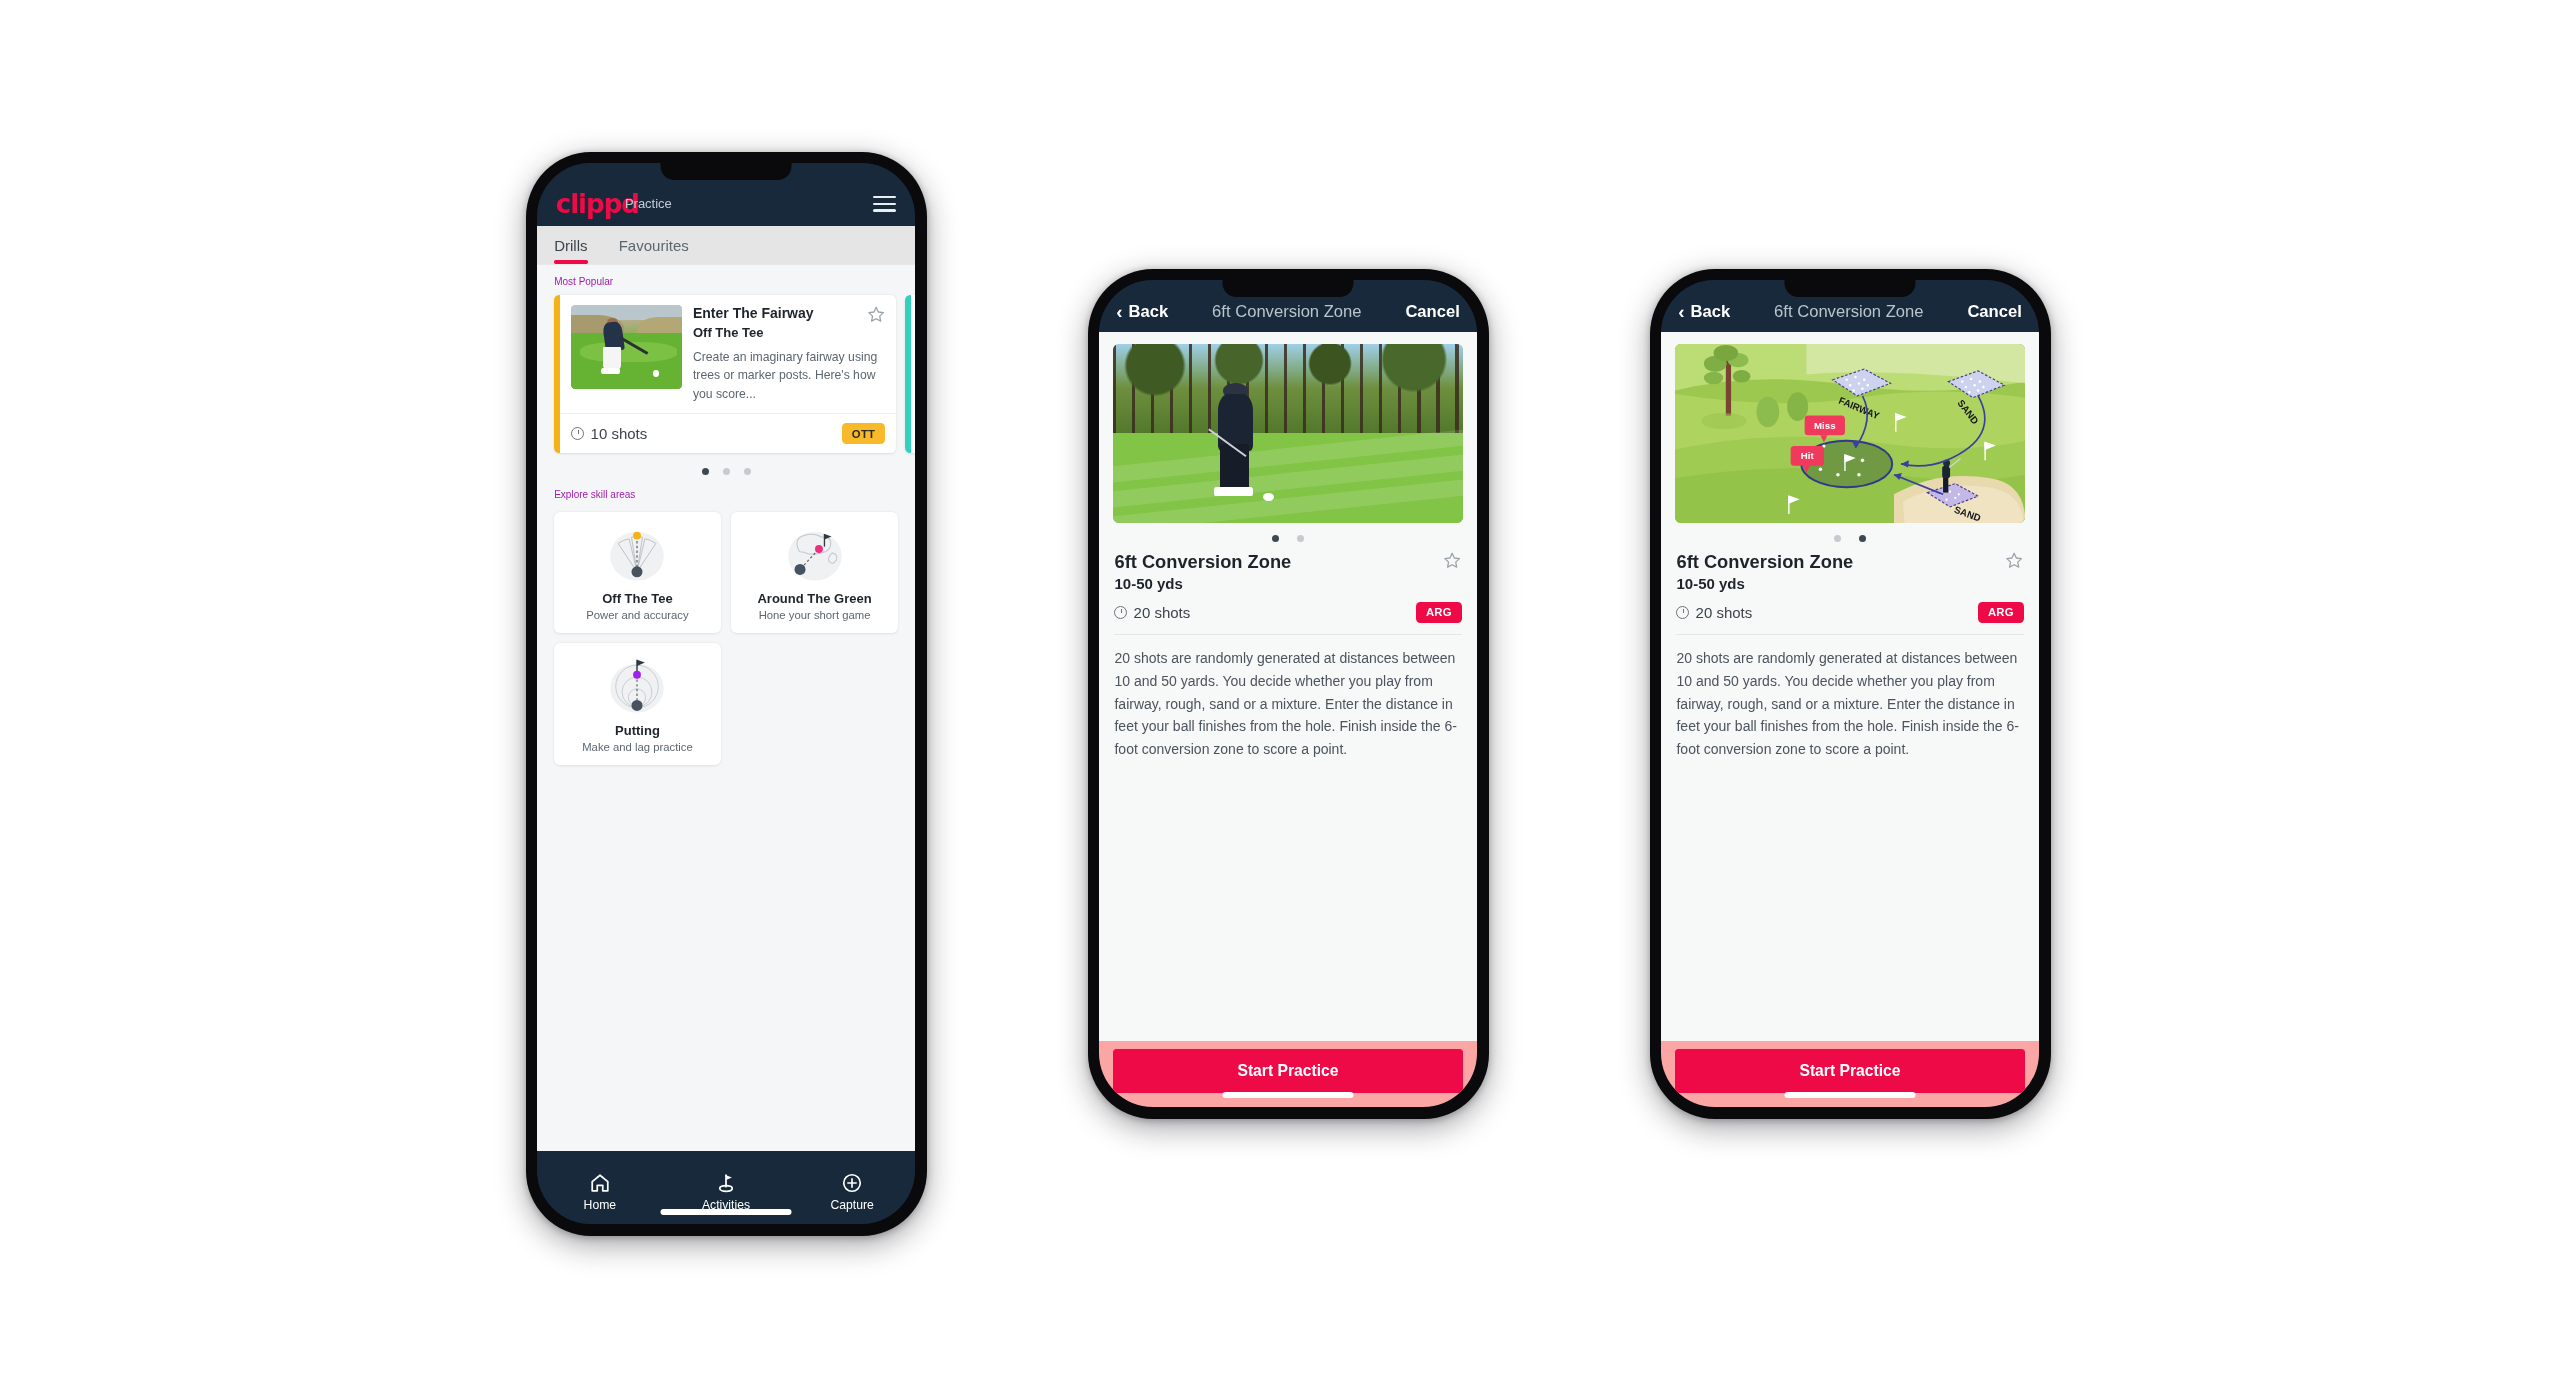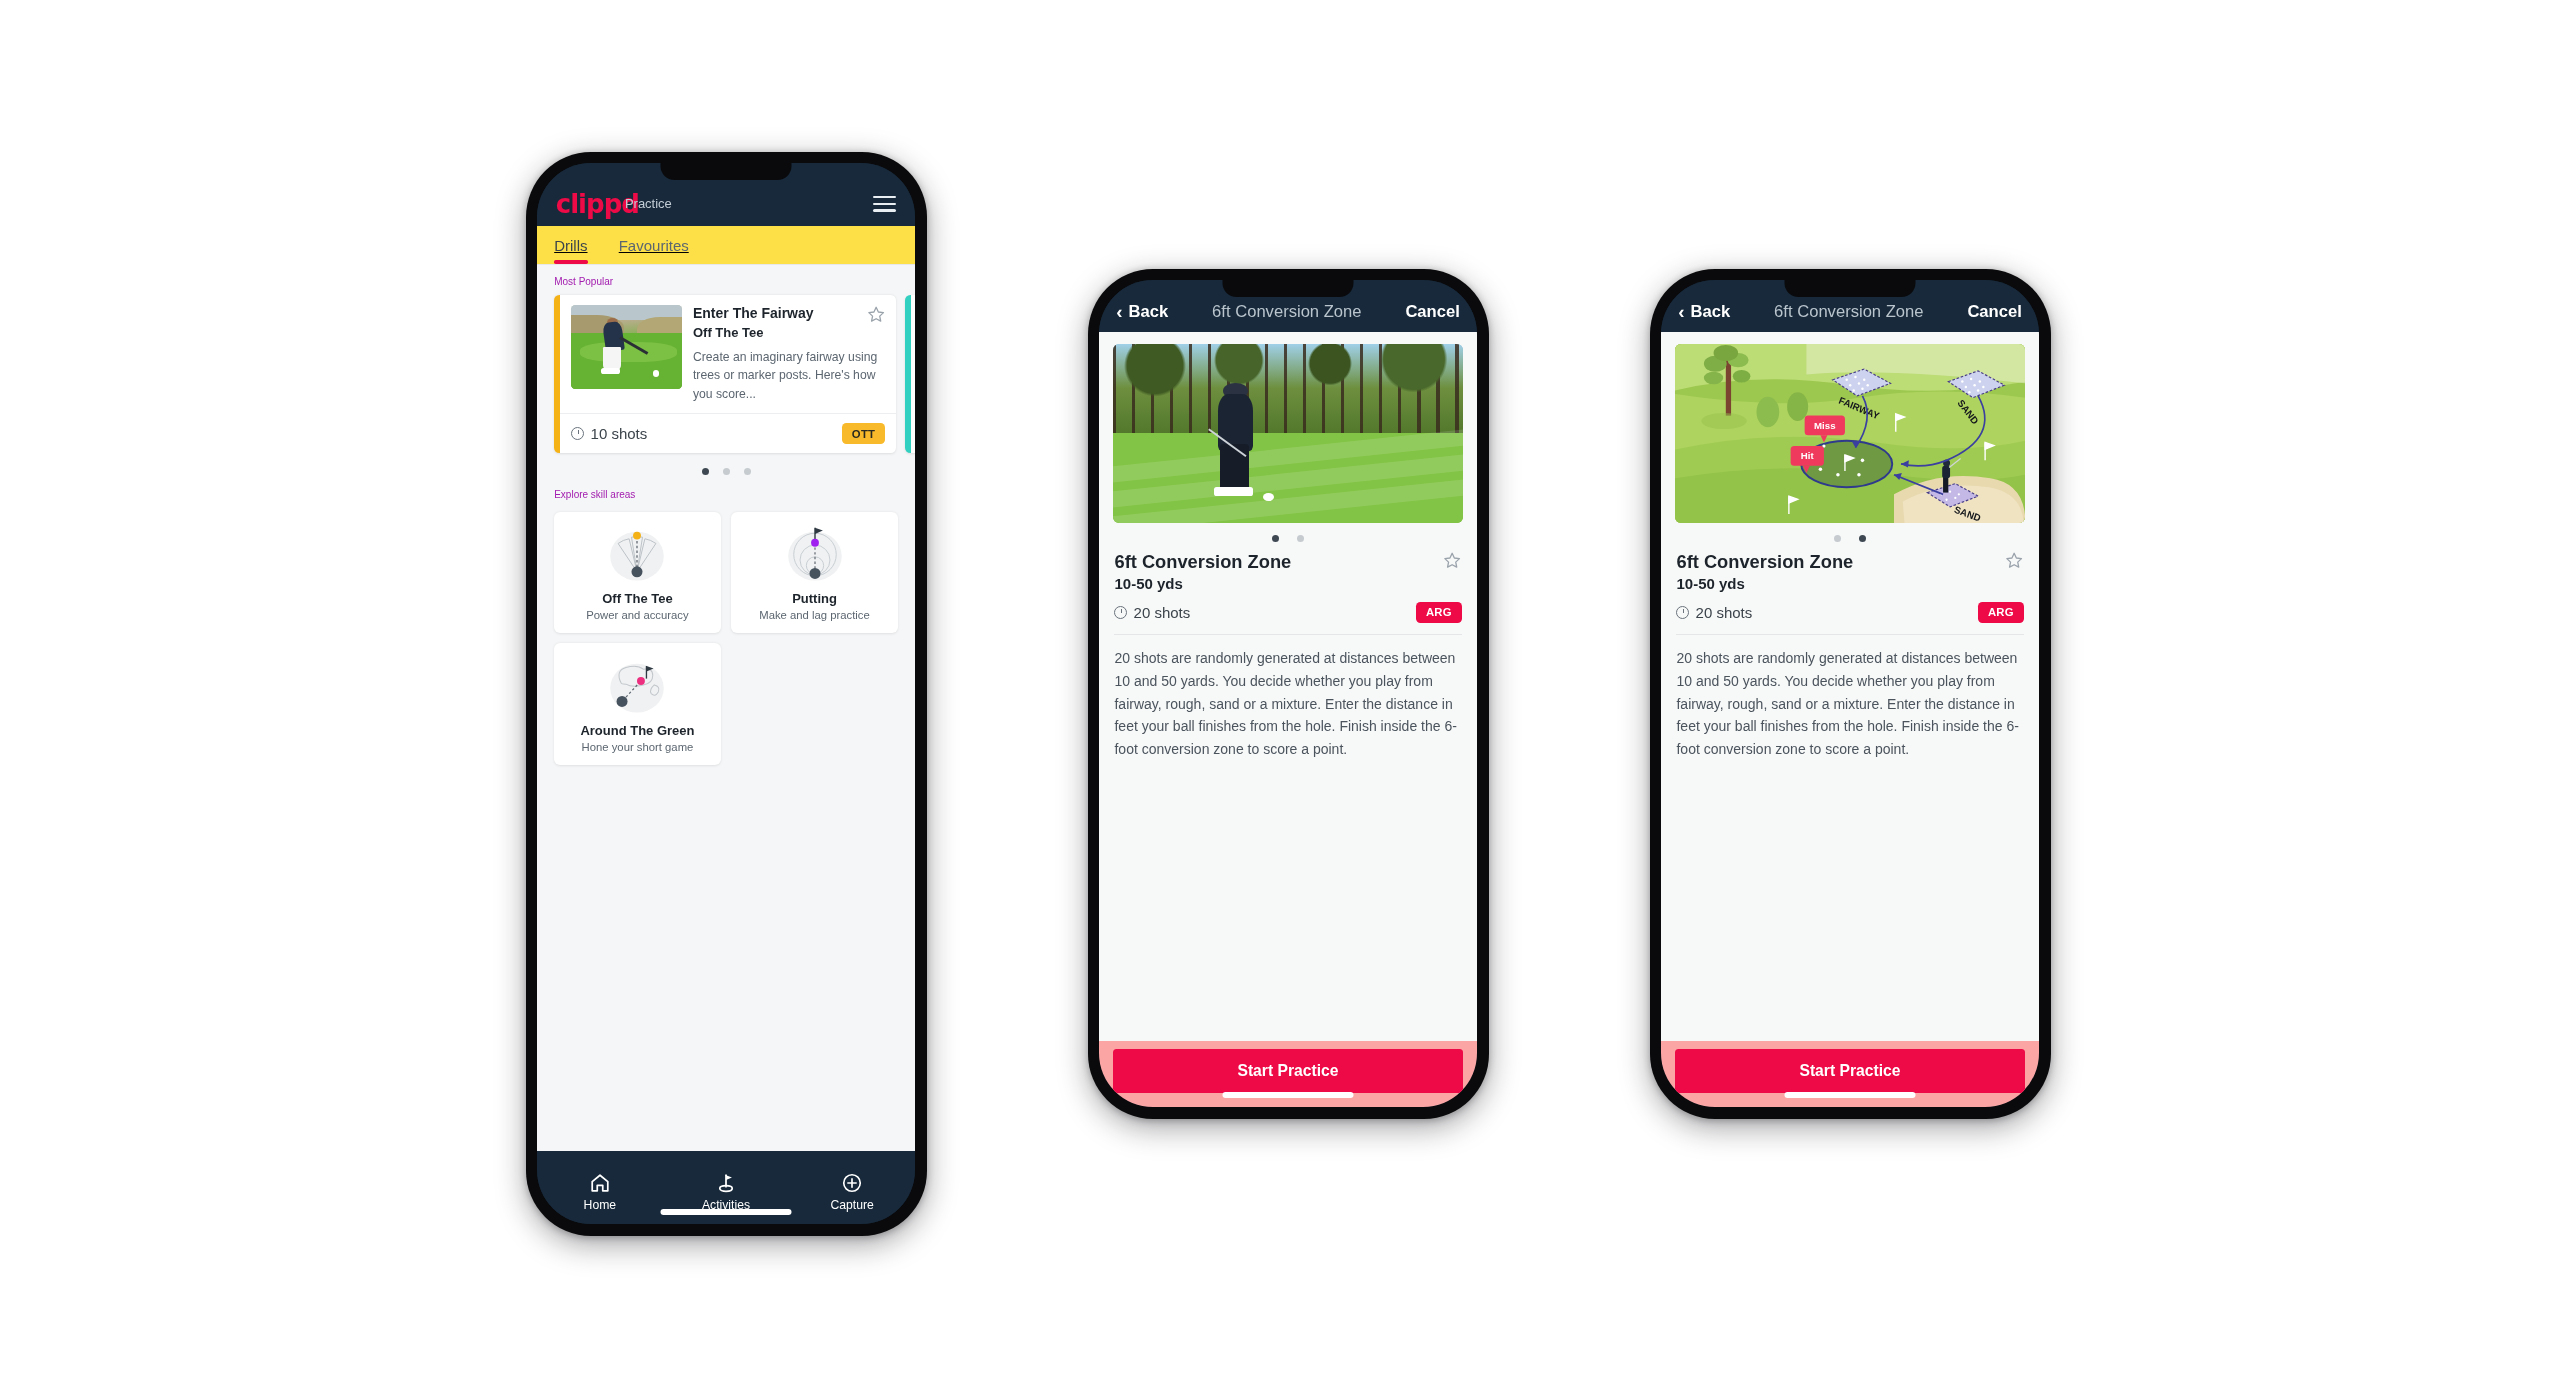--- a/index.html
+++ b/index.html
@@ -81,25 +81,24 @@
     font-size: 13px;
     font-weight: 400;
     margin-left: -14px;
   }
   .hamburger { width: 23px; display: flex; flex-direction: column; gap: 4.4px; cursor: pointer; }
   .hamburger span { display:block; height: 2.6px; background: #e9eef3; border-radius: 1.7px; }
 
   
   .tabs {
     display: flex;
-    background: #fde047;
+    background: #e5e5e5;
     padding: 0 17.4px;
     border-bottom: 0.9px solid #e6e8ea;
     flex: 0 0 auto;
-    text-decoration: underline;
   }
   .tab {
     padding: 11.3px 12.2px 9.6px 0;
     margin-right: 19px;
     font-size: 15px;
     color: #5b6670;
     position: relative;
     cursor: pointer;
   }
   .tab.active { color: #3c444b; }
@@ -368,49 +367,49 @@
             </div>
             <div class="skill-name">Off The Tee</div>
             <div class="skill-desc">Power and accuracy</div>
           </div>
 
 
           <div class="skill-card">
             <div class="skill-icon">
               <svg viewBox="0 0 100 80">
                 <ellipse cx="50" cy="42" rx="34" ry="31" fill="#f0f1f2"></ellipse>
+                <path d="M30 36 q-8 -16 6 -20 q14 -4 22 2 q12 -2 12 8 q0 10 -12 12 q-14 4 -22 -1 q-6 0 -6 -1 Z" fill="none" stroke="#c2c7cc" stroke-width="1.3"></path>
+                <path d="M72 38 q8 2 5 9 q-4 7 -9 2 q-3 -5 4 -11 Z" fill="none" stroke="#c2c7cc" stroke-width="1.3"></path>
+                <line x1="62" y1="30" x2="62" y2="14" stroke="#2e3942" stroke-width="1.7"></line>
+                <path d="M62 14 l9 3 l-9 4 Z" fill="#2e3942"></path>
+                <line x1="32" y1="58" x2="54" y2="34" stroke="#5d666f" stroke-width="1.5" stroke-dasharray="3 3"></line>
+                <circle cx="31" cy="59" r="7" fill="#46525e"></circle>
+                <circle cx="55" cy="33" r="5" fill="#ec2f7f"></circle>
+              </svg>
+            </div>
+            <div class="skill-name">Around The Green</div>
+            <div class="skill-desc">Hone your short game</div>
+          </div>
+
+          <div class="skill-card">
+            <div class="skill-icon">
+              <svg viewBox="0 0 100 80">
+                <ellipse cx="50" cy="42" rx="34" ry="31" fill="#f0f1f2"></ellipse>
                 <circle cx="50" cy="40" r="27" fill="none" stroke="#c6ccd1" stroke-width="1.2"></circle>
                 <circle cx="50" cy="47" r="19" fill="none" stroke="#c6ccd1" stroke-width="1.2"></circle>
                 <circle cx="50" cy="54" r="11" fill="none" stroke="#c6ccd1" stroke-width="1.2"></circle>
                 <line x1="50" y1="24" x2="50" y2="6" stroke="#2e3942" stroke-width="1.8"></line>
                 <path d="M50 6 l10 3.5 l-10 4.5 Z" fill="#2e3942"></path>
                 <line x1="50" y1="64" x2="50" y2="26" stroke="#5d666f" stroke-width="1.5" stroke-dasharray="3 3"></line>
                 <circle cx="50" cy="64" r="7" fill="#46525e"></circle>
                 <circle cx="50" cy="25" r="5" fill="#a020f0"></circle>
               </svg>
             </div>
             <div class="skill-name">Putting</div>
             <div class="skill-desc">Make and lag practice</div>
-          </div>
-
-          <div class="skill-card">
-            <div class="skill-icon">
-              <svg viewBox="0 0 100 80">
-                <ellipse cx="50" cy="42" rx="34" ry="31" fill="#f0f1f2"></ellipse>
-                <path d="M30 36 q-8 -16 6 -20 q14 -4 22 2 q12 -2 12 8 q0 10 -12 12 q-14 4 -22 -1 q-6 0 -6 -1 Z" fill="none" stroke="#c2c7cc" stroke-width="1.3"></path>
-                <path d="M72 38 q8 2 5 9 q-4 7 -9 2 q-3 -5 4 -11 Z" fill="none" stroke="#c2c7cc" stroke-width="1.3"></path>
-                <line x1="62" y1="30" x2="62" y2="14" stroke="#2e3942" stroke-width="1.7"></line>
-                <path d="M62 14 l9 3 l-9 4 Z" fill="#2e3942"></path>
-                <line x1="32" y1="58" x2="54" y2="34" stroke="#5d666f" stroke-width="1.5" stroke-dasharray="3 3"></line>
-                <circle cx="31" cy="59" r="7" fill="#46525e"></circle>
-                <circle cx="55" cy="33" r="5" fill="#ec2f7f"></circle>
-              </svg>
-            </div>
-            <div class="skill-name">Around The Green</div>
-            <div class="skill-desc">Hone your short game</div>
           </div>
 
         </div>
       </div>
 
       <div class="bottomnav">
         <div class="navitem">
           <div class="navicon">
             <svg viewBox="0 0 24 24" fill="none" stroke="#ffffff" stroke-width="1.9" stroke-linejoin="round" stroke-linecap="round">
               <path d="M3.5 10.5 L12 3.5 L20.5 10.5 V20.5 H15 V14.5 H9 V20.5 H3.5 Z"></path>

